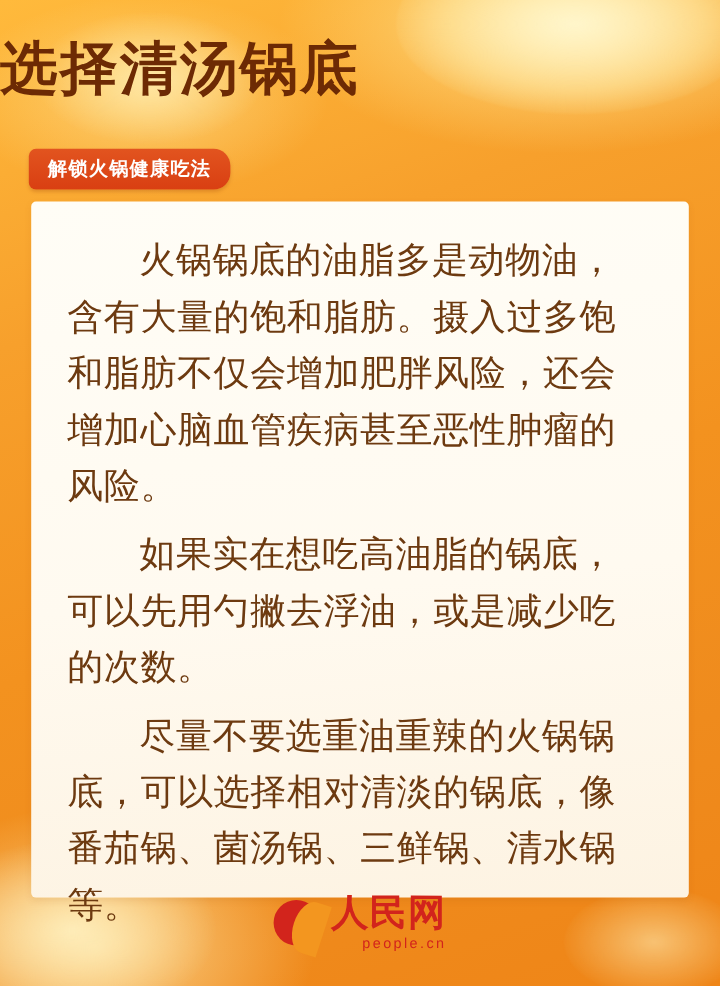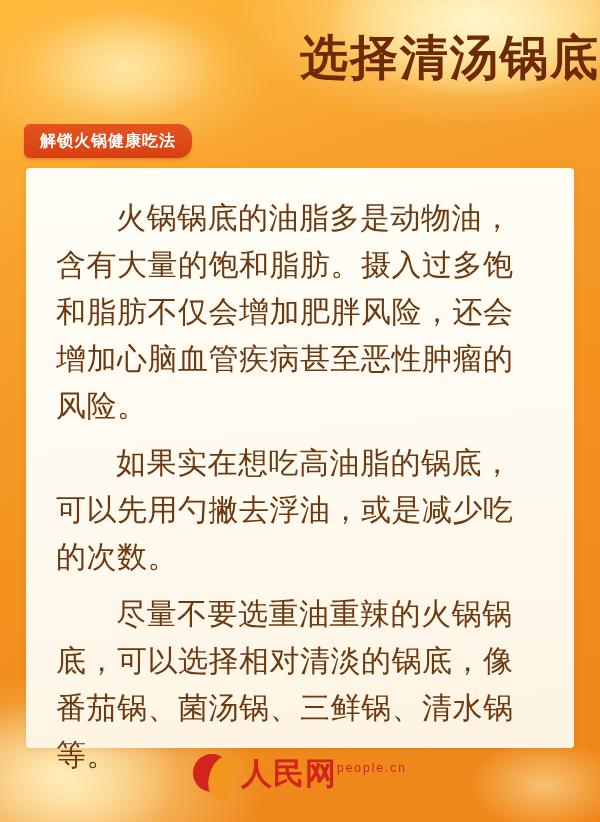--- a/index.html
+++ b/index.html
@@ -51,21 +51,21 @@
     width: 150px; height: 90px;
     left: 470px; top: 740px;
     background: radial-gradient(ellipse at center, rgba(255,243,190,0.55) 0%, rgba(255,232,160,0) 74%);
   }
 
   .title {
     position: absolute;
     top: 28px;
     left: 0;
     width: 600px;
-    text-align: right;
+    text-align: left;
     font-size: 48px;
     line-height: 60px;
     font-weight: bold;
     color: #6d2a04;
     letter-spacing: 2px;
     font-family: "Liberation Sans", sans-serif;
   }
 
   .tag {
     position: absolute;
@@ -133,35 +133,35 @@
     position: absolute;
     left: 17px; top: -3px;
     width: 26px; height: 44px;
     background: #f3961f;
     border-radius: 50% 0 0 50% / 50% 0 0 50%;
     transform: rotate(18deg);
     transform-origin: 0 50%;
   }
   .logo-text {
     display: flex;
-    flex-direction: row;
+    flex-direction: column;
     line-height: 1;
   }
   .logo-cn {
     color: #d2241c;
     font-size: 31px;
     font-weight: bold;
     letter-spacing: 1px;
   }
   .logo-en {
     color: #d2241c;
     font-size: 12px;
     letter-spacing: 2px;
     margin-top: 4px;
-    text-align: center;
+    text-align: right;
   }
 </style>
 </head>
 <body>
 
 <div class="poster">
 
   <div class="blob blob-a"></div>
   <div class="blob blob-b"></div>
   <div class="blob blob-c"></div>

